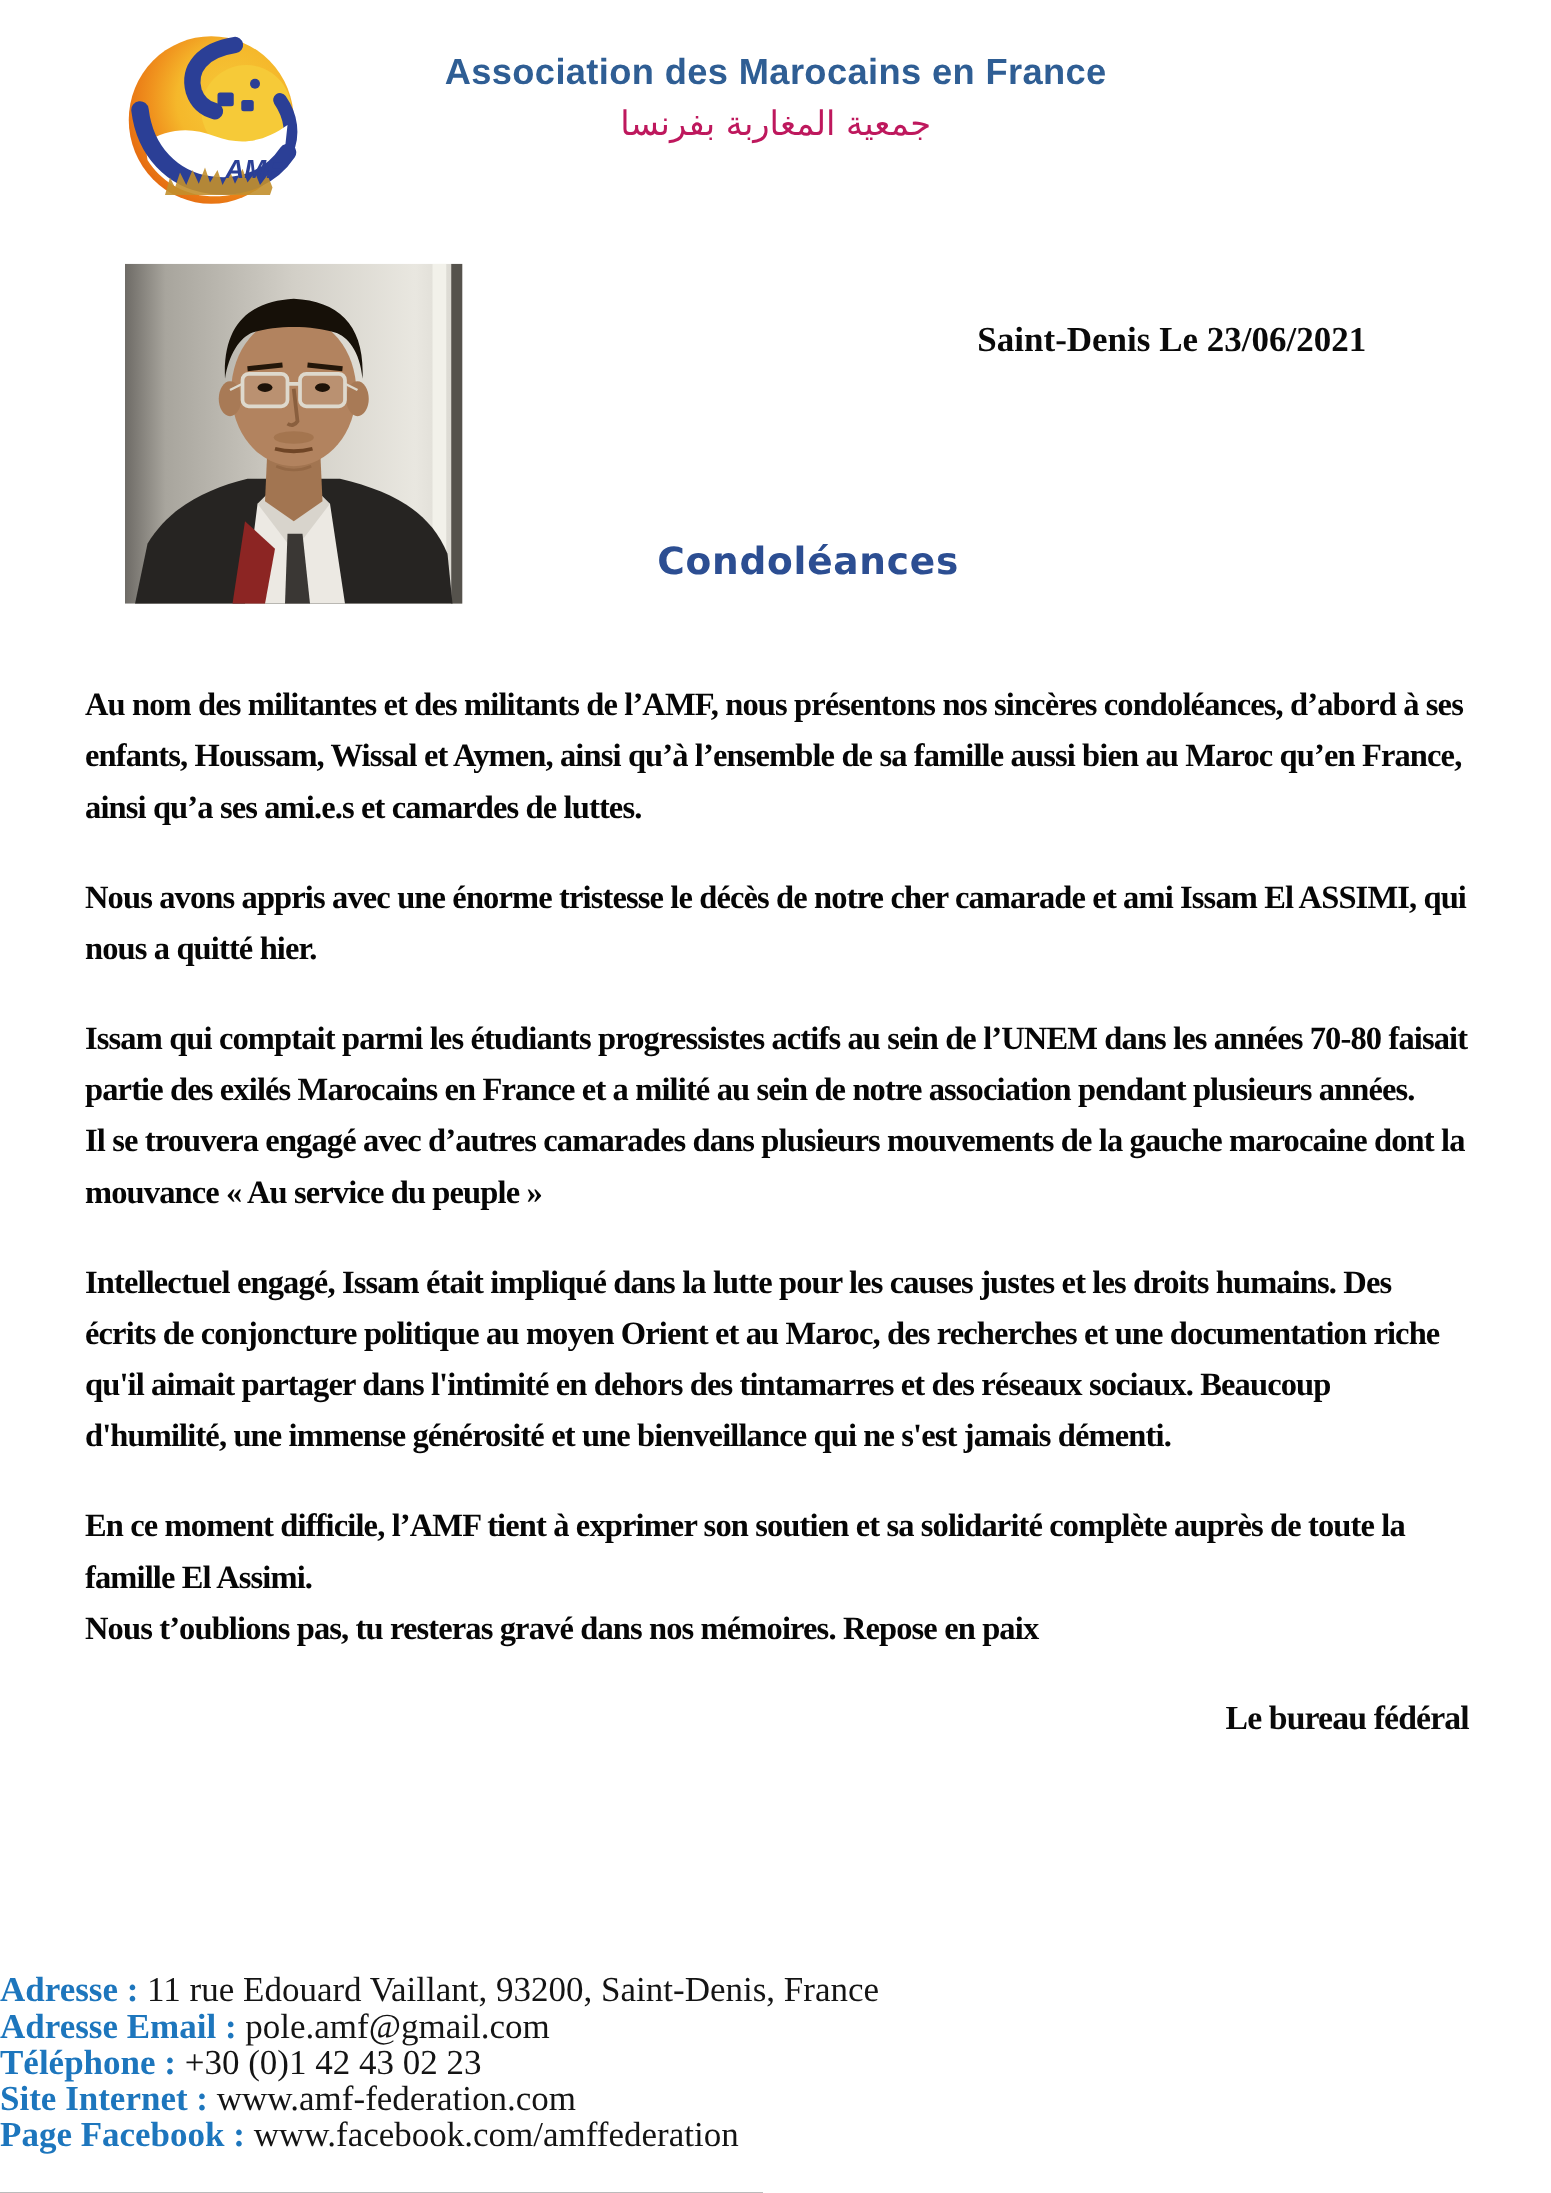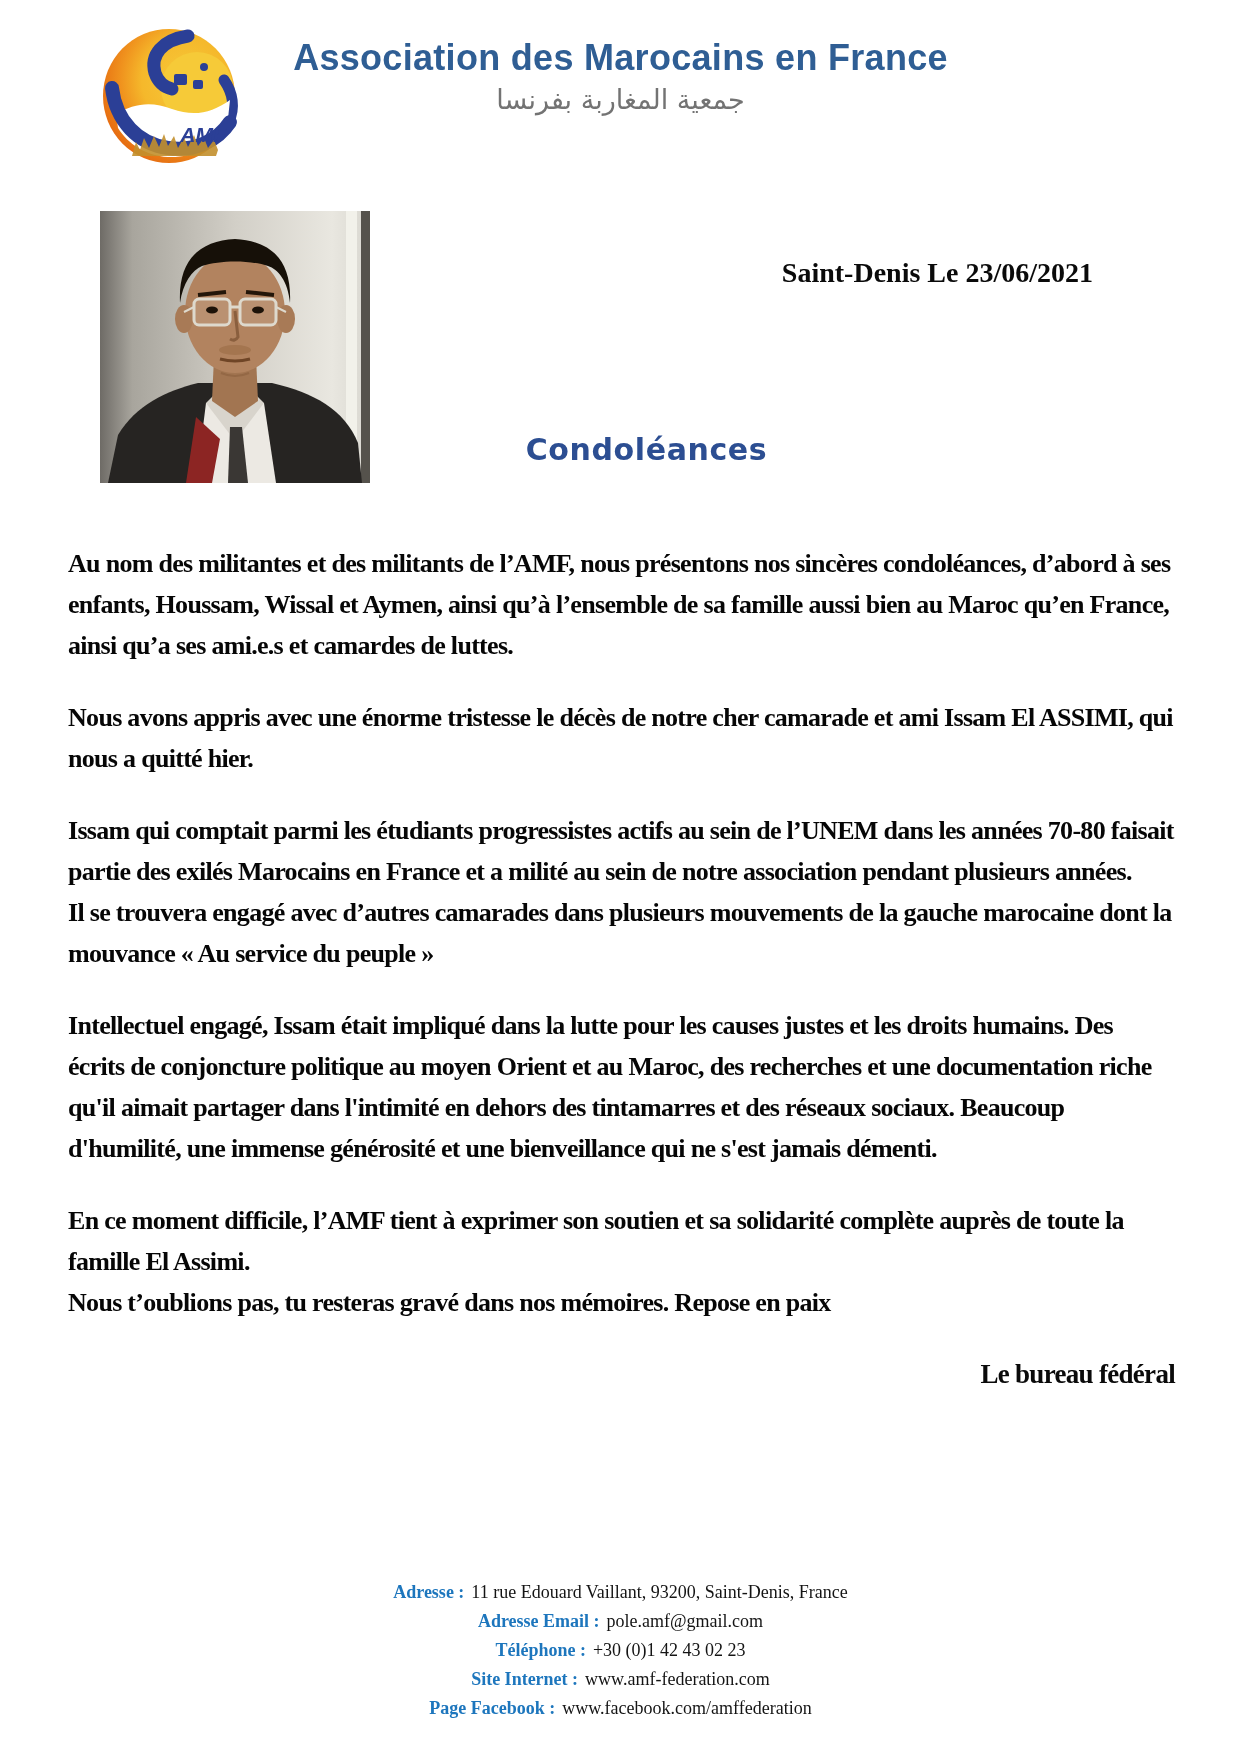--- a/index.html
+++ b/index.html
@@ -10,28 +10,28 @@
     background:#ffffff;
     overflow:hidden;
     font-family:"Liberation Serif", serif;
   }
   
   .logo{position:absolute;left:100px;top:28px;width:140px;height:136px;}
   .org-title{
     position:absolute;left:0;right:0;top:38px;
     text-align:center;
     font-family:"Liberation Sans", sans-serif;
-    font-weight:bold;font-size:36px;line-height:40px;
+    font-weight:bold;font-size:29px;line-height:40px;
     color:#2f5e94;letter-spacing:0.3px;
   }
   .org-title-ar{
     position:absolute;left:0;right:0;top:80px;
     text-align:center;direction:rtl;
     font-family:"DejaVu Sans", sans-serif;
-    font-size:27px;line-height:40px;color:#737373;
+    font-size:27px;line-height:40px;color:#be185d;
   }
   
   .photo{position:absolute;left:100px;top:211px;width:270px;height:272px;}
   .date-line{
     position:absolute;right:148px;top:256px;
     font-weight:bold;font-size:28px;line-height:34px;color:#0a0a0a;
     text-align:right;
   }
   
   .letter-heading{
@@ -48,21 +48,21 @@
     letter-spacing:-0.7px;color:#060606;
   }
   .letter-body p{margin:0 0 31px 0;white-space:pre-line;}
   .signature{
     text-align:right;font-weight:bold;font-size:27px;line-height:41px;
     color:#0a0a0a;margin-top:17px;
   }
   
   .letter-footer{
     position:absolute;left:0;right:0;top:1578px;
-    text-align:center;font-size:18px;line-height:29px;color:#141414;
+    text-align:left;font-size:28px;line-height:29px;color:#141414;
   }
   .footer-label{font-weight:bold;color:#1d76bd;margin-right:7px;}
   .footer-value{color:#141414;}
 </style>
 </head>
 <body>
 
 <div class="page">
 
   <div class="logo">

